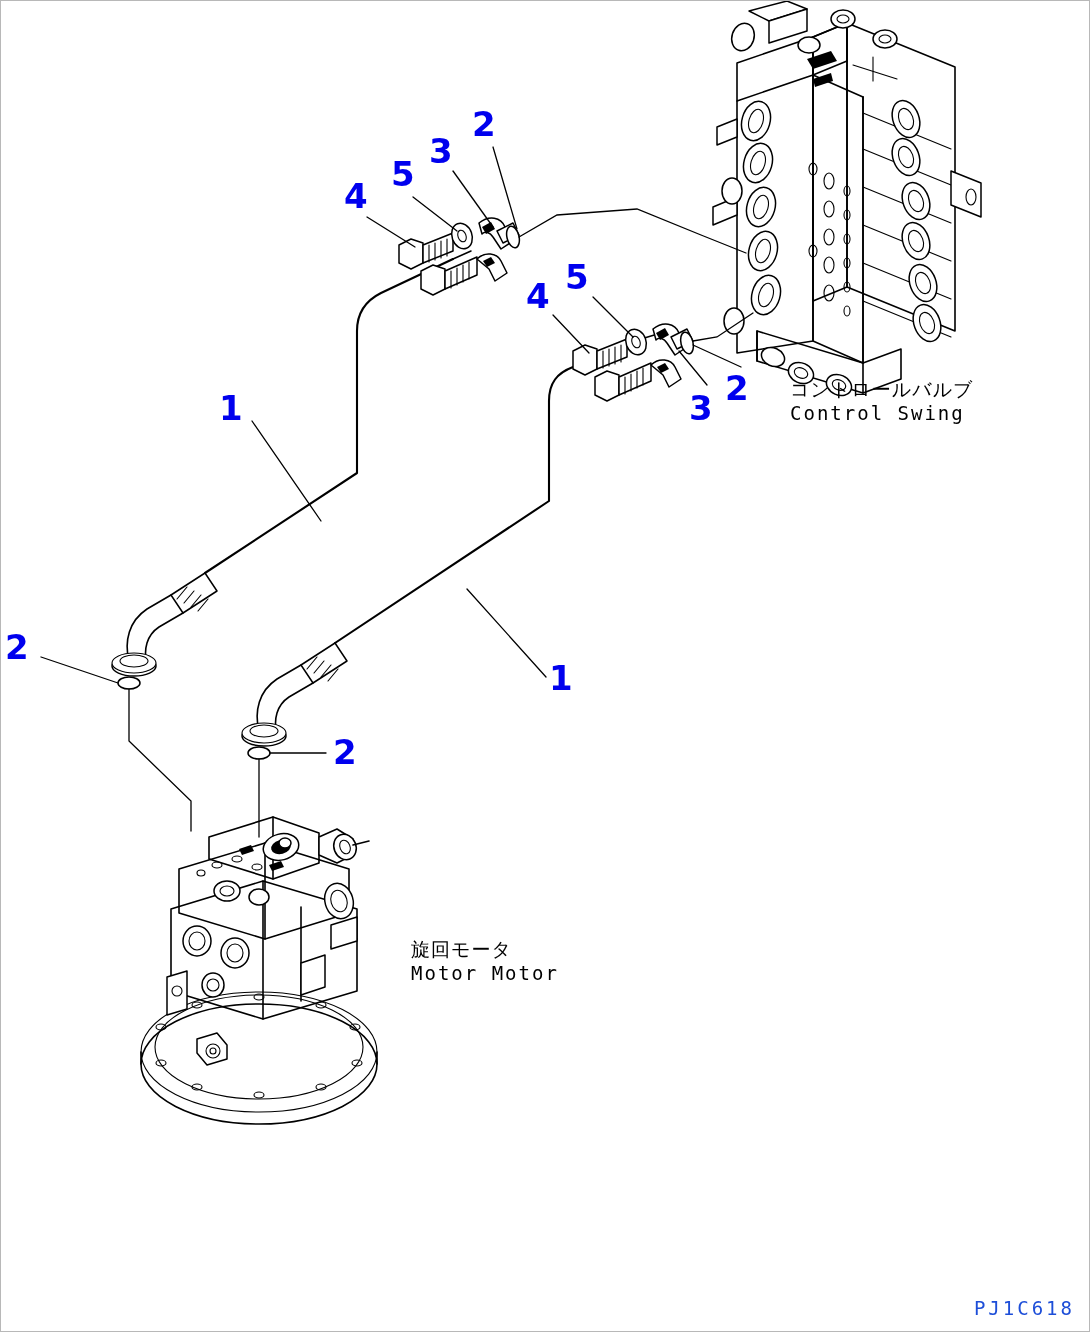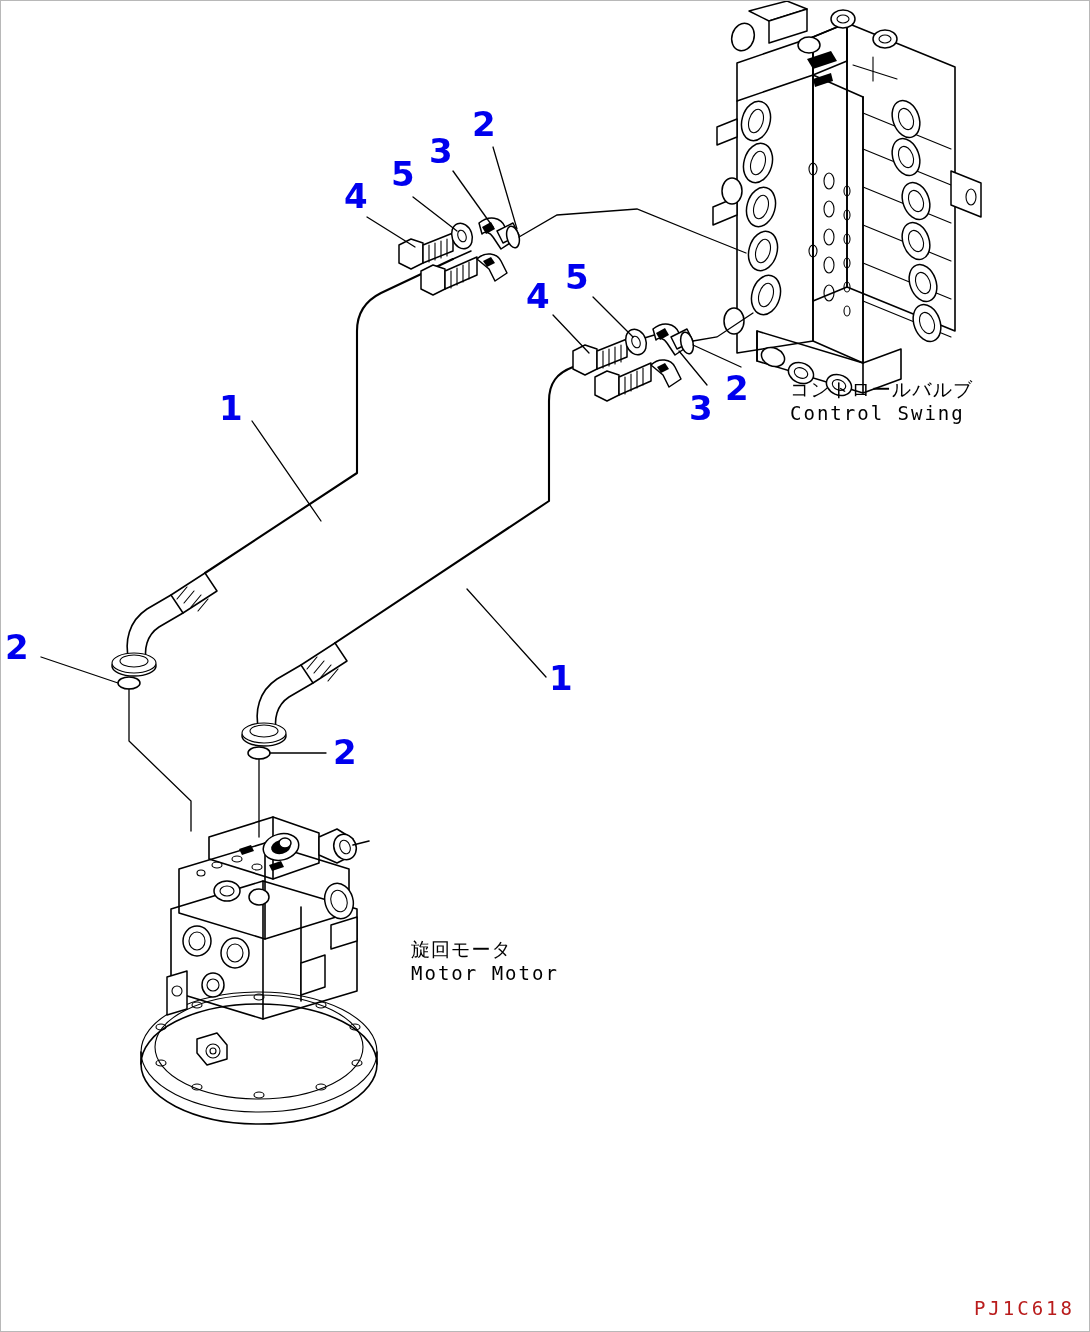--- a/index.html
+++ b/index.html
@@ -47,21 +47,21 @@
   }
   .cap-jp {
     font-family: "DejaVu Sans", sans-serif;
     font-size: 19px;
     letter-spacing: 1px;
   }
   .drawing-code {
     position: absolute;
     right: 14px;
     bottom: 12px;
-    color: #b91c1c;
+    color: #1d4ed8;
     font-family: "DejaVu Sans Mono", monospace;
     font-size: 19px;
     letter-spacing: 3px;
     white-space: nowrap;
   }
 </style>
 </head>
 <body>
 
 <div id="page">

